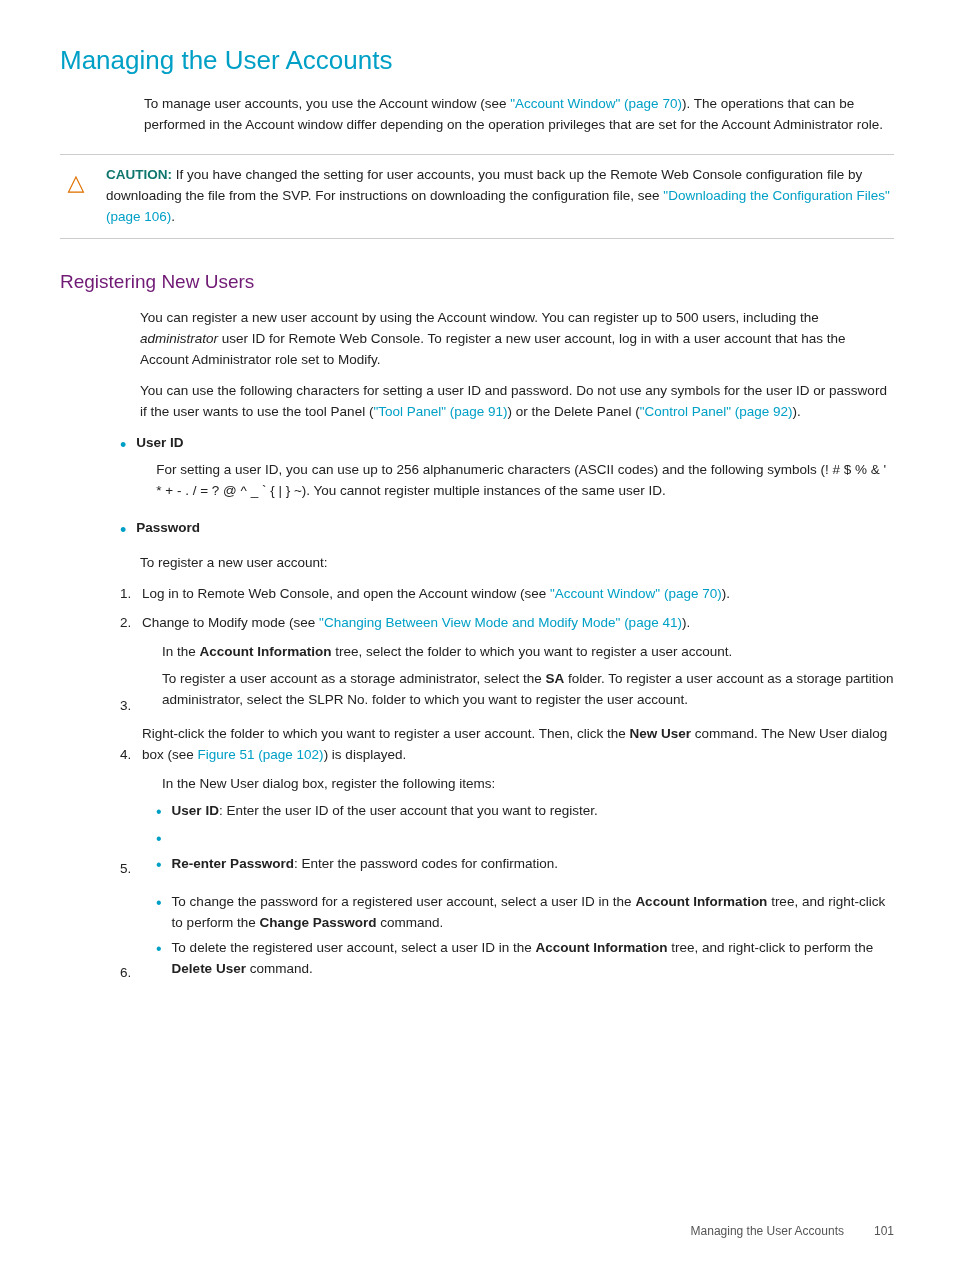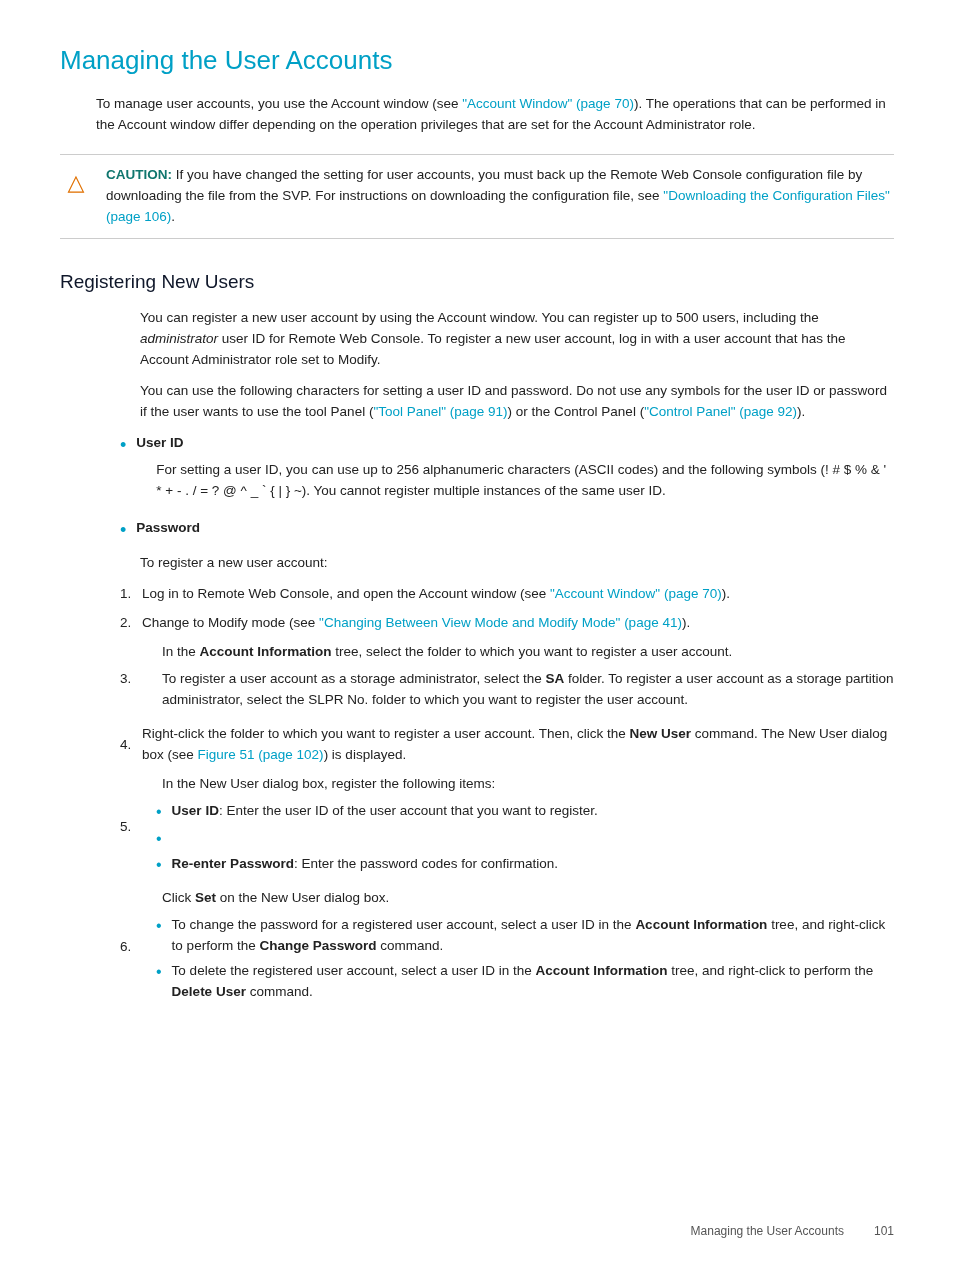--- a/index.html
+++ b/index.html
@@ -16,29 +16,29 @@
 
     h1.page-title {
       color: #00a0c6;
       font-size: 26px;
       font-weight: normal;
       margin-bottom: 14px;
       border-bottom: none;
     }
 
     h2.section-title {
-      color: #0f172a;
+      color: #701a75;
       font-size: 19px;
       font-weight: normal;
       margin-top: 28px;
       margin-bottom: 12px;
     }
 
     .intro-text {
-      margin-left: 36px;
+      margin-left: 84px;
       margin-bottom: 14px;
     }
 
     .caution-box {
       display: flex;
       align-items: flex-start;
       border-top: 1.5px solid #ccc;
       border-bottom: 1.5px solid #ccc;
       padding: 10px 0 10px 0;
       margin: 18px 0 18px 0;
@@ -109,21 +109,21 @@
     .ordered-list {
       list-style: none;
       margin: 8px 0 8px 0;
       padding: 0;
       counter-reset: ol-counter;
     }
 
     .ordered-list > li {
       counter-increment: ol-counter;
       display: flex;
-      align-items: center;
+      align-items: flex-end;
       margin-bottom: 8px;
     }
 
     .ordered-list > li::before {
       content: counter(ol-counter) ".";
       min-width: 22px;
       font-weight: normal;
       flex-shrink: 0;
     }
 
@@ -201,21 +201,21 @@
 <h2 class="section-title">Registering New Users</h2>
 
 <div class="section-body">
 
   <p>
     <span>You can register a new user account by using the Account window. You can register up to 500 users, including the </span><em>administrator</em><span> user ID for Remote Web Console. To register a new user account, log in with a user account that has the Account Administrator role set to Modify.</span>
   </p>
 
 
   <p>
-    <span>You can use the following characters for setting a user ID and password. Do not use any symbols for the user ID or password if the user wants to use the tool Panel (</span><a class="link">"Tool Panel" (page 91)</a><span>) or the Control Panel (</span><a class="link">"Control Panel" (page 92)</a><span>).</span>
+    <span>You can use the following characters for setting a user ID and password. Do not use any symbols for the user ID or password if the user wants to use the tool Panel (</span><a class="link">"Tool Panel" (page 91)</a><span>) or the Delete Panel (</span><a class="link">"Control Panel" (page 92)</a><span>).</span>
   </p>
 
   <ul class="bullet-list">
     <li>
       <span class="bullet-dot">•</span>
       <div class="bullet-text">
         <strong>User ID</strong>
         <p class="bullet-sub">For setting a user ID, you can use up to 256 alphanumeric characters (ASCII codes) and the following symbols (! # $ % &amp; ' * + - . / = ? @ ^ _ ` { | } ~). You cannot register multiple instances of the same user ID.</p>
       </div>
     </li>
@@ -274,23 +274,20 @@
           <li>
             <span class="bullet-dot">•</span>
             <span><strong>Re-enter Password</strong><span>: Enter the password codes for confirmation.</span></span>
           </li>
         </ul>
       </div>
     </li>
 
     <li>
       <div class="li-content">
-        <p>
-          <span>Click </span><strong>Set</strong><span> on the New User dialog box.</span>
-        </p>
         <ul class="sub-bullets">
           <li>
             <span class="bullet-dot">•</span>
             <span>
               <span>To change the password for a registered user account, select a user ID in the </span><strong>Account Information</strong><span> tree, and right-click to perform the </span><strong>Change Password</strong><span> command.</span>
             </span>
           </li>
           <li>
             <span class="bullet-dot">•</span>
             <span>

